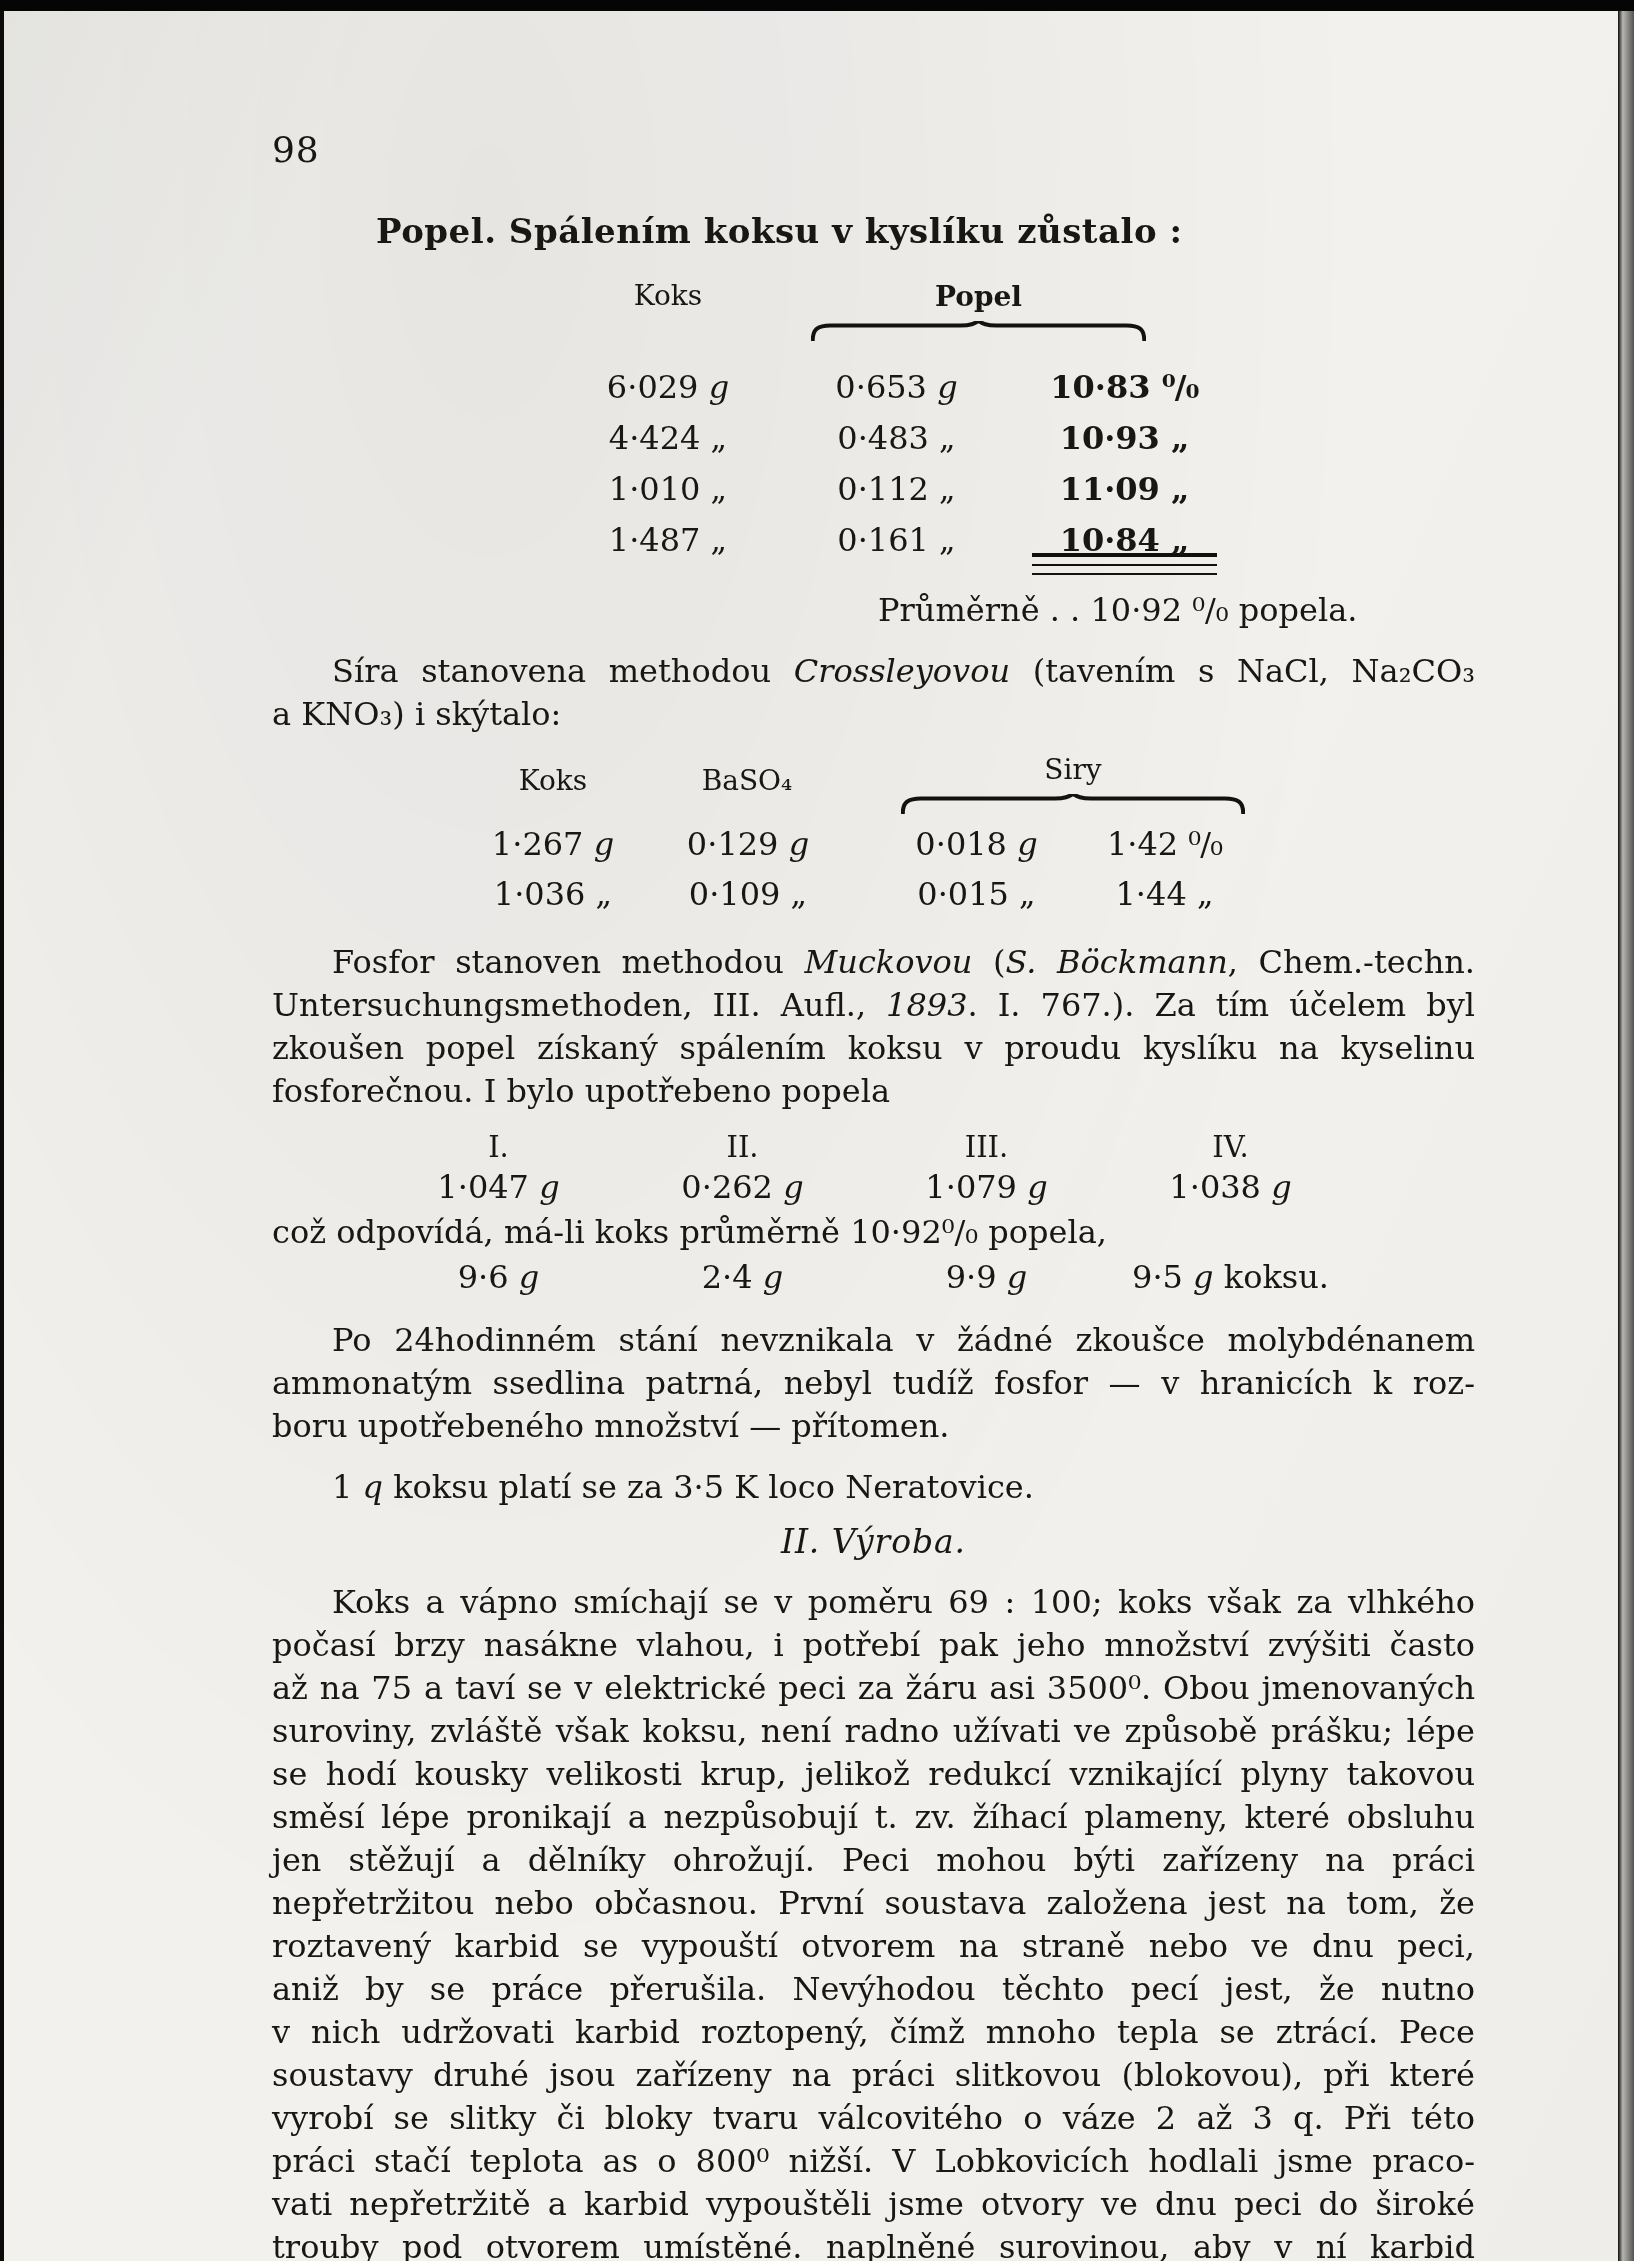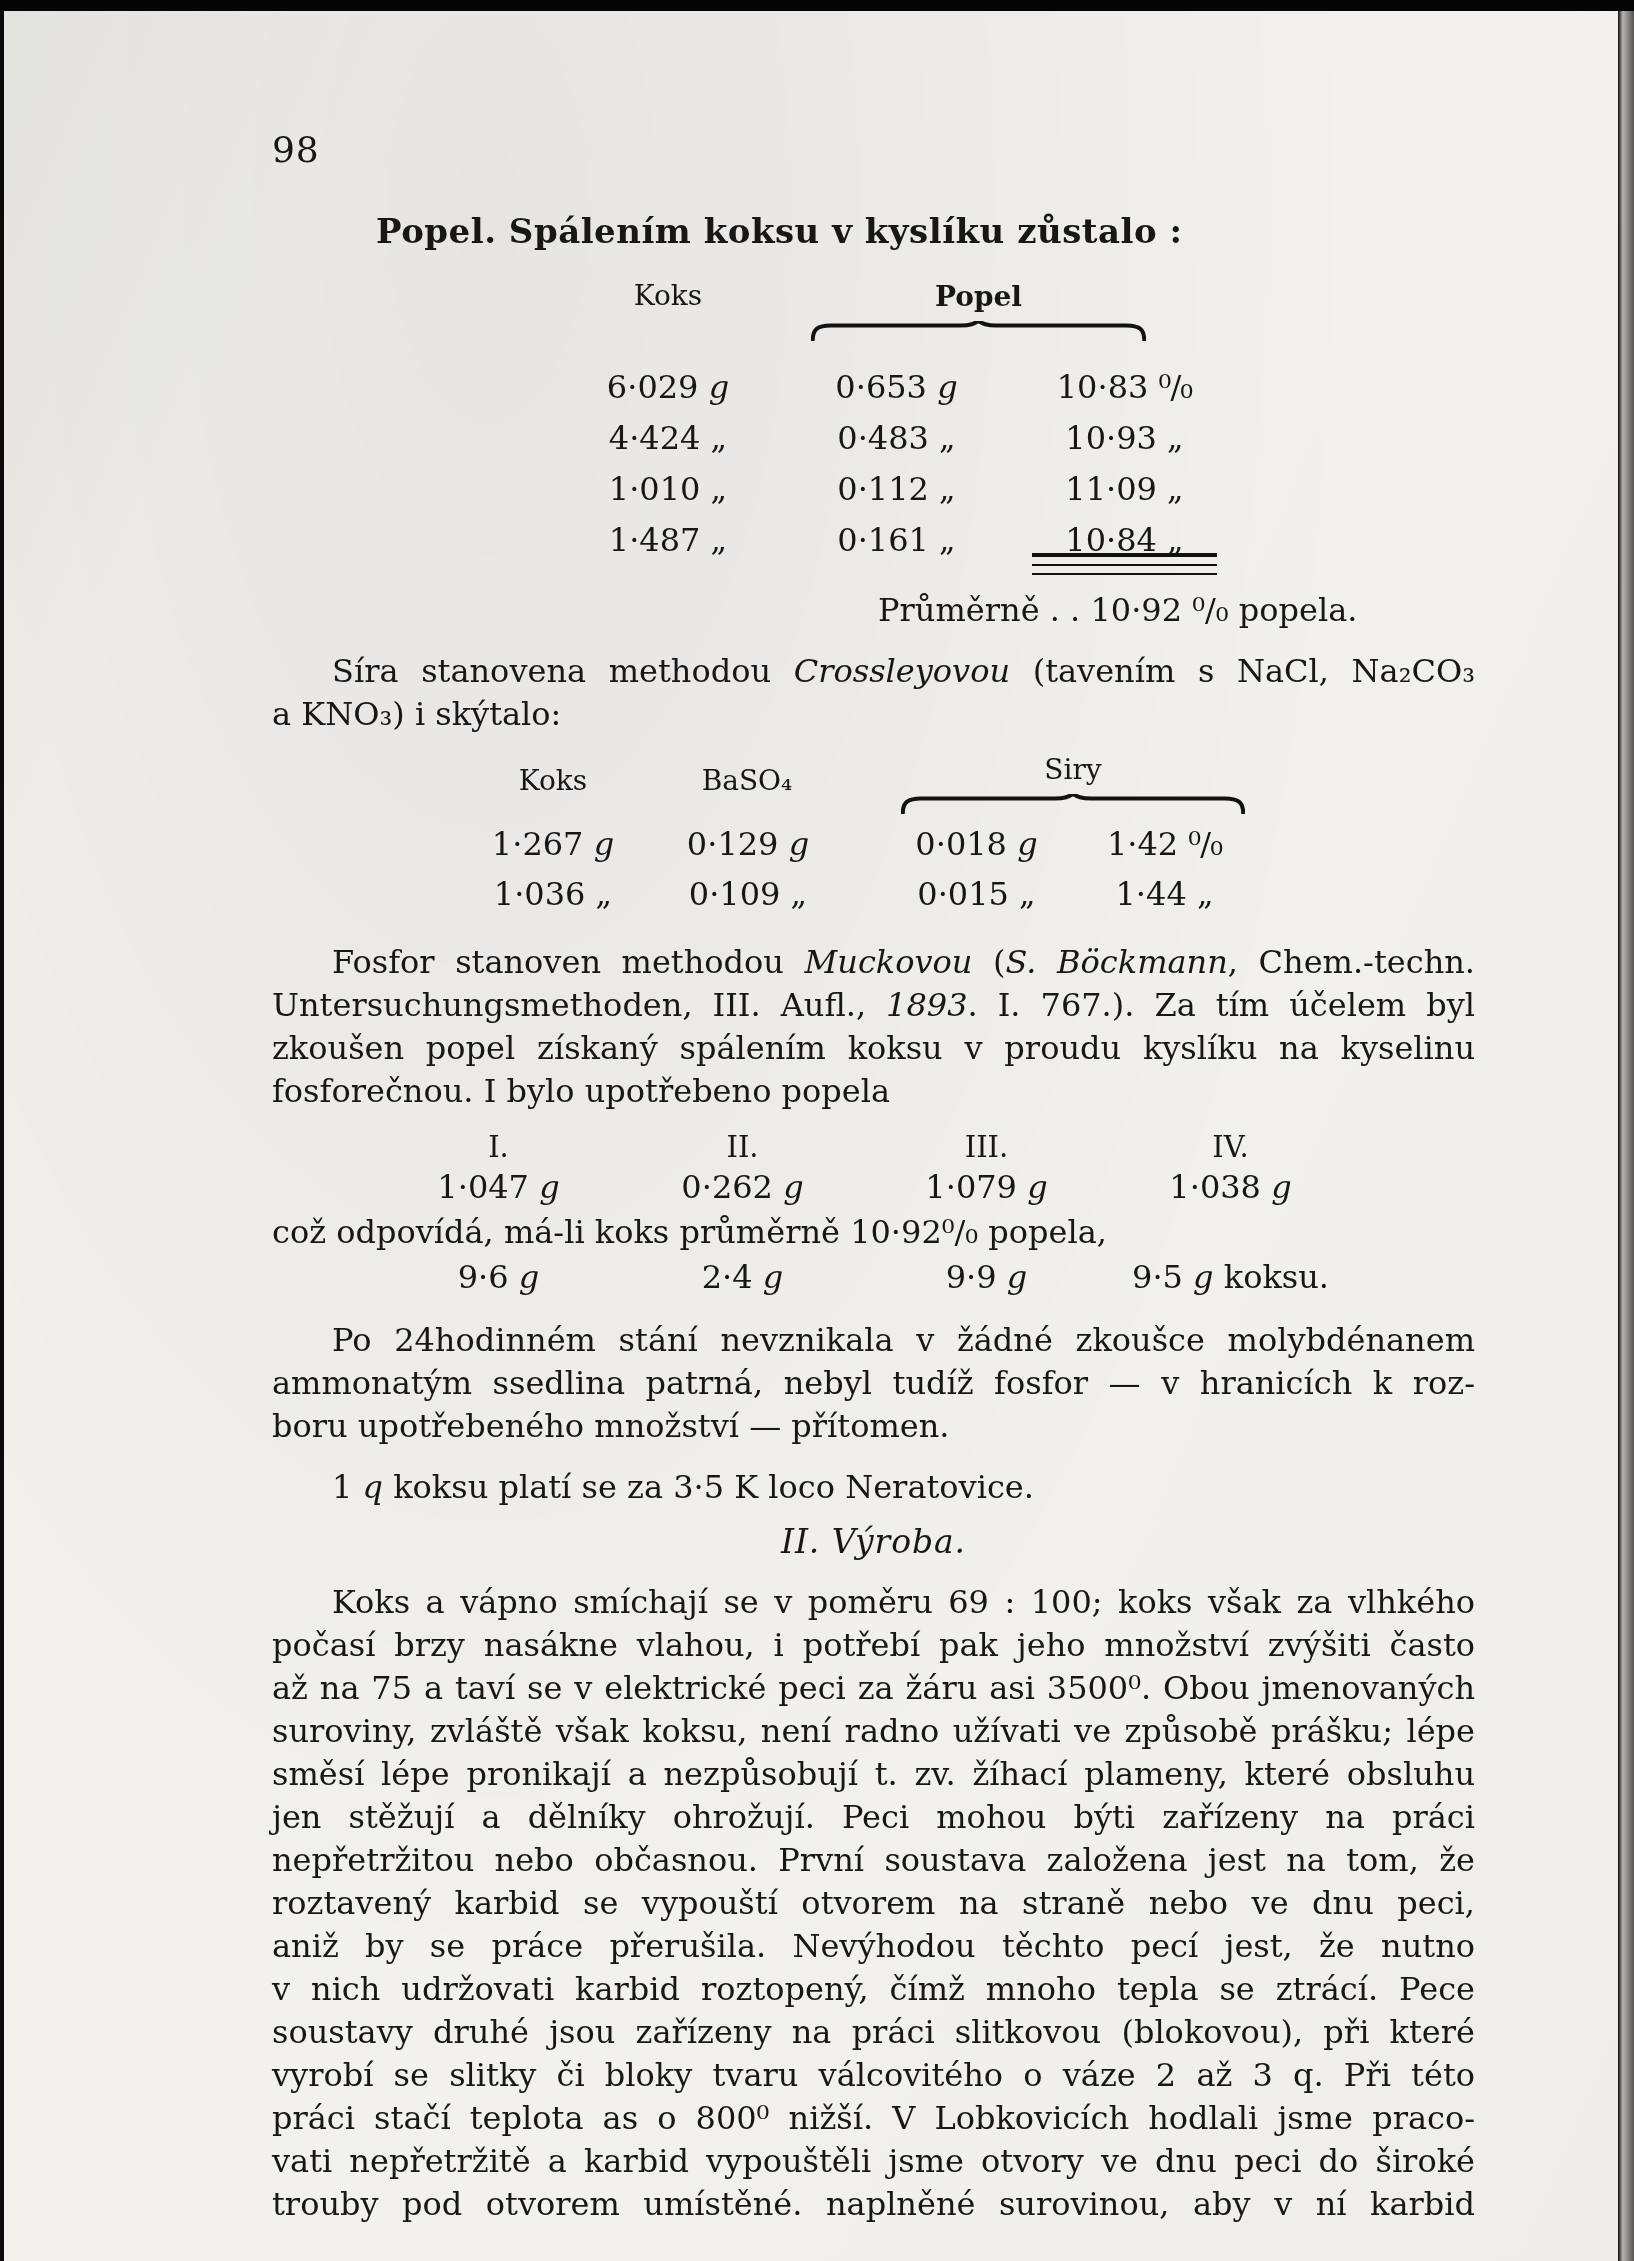--- a/index.html
+++ b/index.html
@@ -33,21 +33,21 @@
   .t1-koks-label{position:absolute;left:0;top:0;width:158px;text-align:center;font-size:28px;}
   .t1-popel-group{position:absolute;left:222px;top:0;width:335px;text-align:center;}
   .t1-popel-label{font-size:28px;font-weight:bold;}
   .brace{display:block;margin-top:2.7px;width:100%;height:20px;}
   .t1-row{display:flex;height:51px;align-items:baseline;}
   .t1-row .c{text-align:center;}
   .c-koks{width:158px;margin-top:24px;}
   .t1-gap1{width:68px;}
   .c-g{width:163px;}
   .t1-gap2{width:54px;}
-  .c-pct{width:185px;}
+  .c-pct{width:185px;font-weight:bold;}
   .c-pct.sum{border-bottom:2.3px solid #15130f;padding-bottom:11px;}
   .t1-rule{margin-left:443px;width:185px;height:6.8px;margin-top:7.2px;
     border-top:4.5px solid #12100c;border-bottom:0px;background:#12100c;background-clip:content-box;padding-top:0;}
   .t1-rule{background:none;border-bottom:2.3px solid #12100c;}
   .t1-avg{margin-top:23px;padding-left:289px;}
   .u{font-style:italic;}
   .pct-sign{letter-spacing:-0.9px;}
   
   .para{margin-top:18px;}
   .jline{text-align:justify;text-align-last:justify;}
@@ -220,20 +220,21 @@
 
     <div class="para lline indent"><span>1 </span><i>q</i><span> koksu platí se za 3·5 K loco Neratovice.</span></div>
 
     <div class="h-vyroba">II. Výroba.</div>
 
     <div class="bigpara">
       <div class="jline indent">Koks a vápno smíchají se v poměru 69 : 100; koks však za vlhkého</div>
       <div class="jline">počasí brzy nasákne vlahou, i potřebí pak jeho množství zvýšiti často</div>
       <div class="jline">až na 75 a taví se v elektrické peci za žáru asi 3500⁰. Obou jmenovaných</div>
       <div class="jline">suroviny, zvláště však koksu, není radno užívati ve způsobě prášku; lépe</div>
+      <div class="jline">se hodí kousky velikosti krup, jelikož redukcí vznikající plyny takovou</div>
       <div class="jline">směsí lépe pronikají a nezpůsobují t. zv. žíhací plameny, které obsluhu</div>
       <div class="jline">jen stěžují a dělníky ohrožují. Peci mohou býti zařízeny na práci</div>
       <div class="jline">nepřetržitou nebo občasnou. První soustava založena jest na tom, že</div>
       <div class="jline">roztavený karbid se vypouští otvorem na straně nebo ve dnu peci,</div>
       <div class="jline">aniž by se práce přerušila. Nevýhodou těchto pecí jest, že nutno</div>
       <div class="jline">v nich udržovati karbid roztopený, čímž mnoho tepla se ztrácí. Pece</div>
       <div class="jline">soustavy druhé jsou zařízeny na práci slitkovou (blokovou), při které</div>
       <div class="jline">vyrobí se slitky či bloky tvaru válcovitého o váze 2 až 3 q. Při této</div>
       <div class="jline">práci stačí teplota as o 800⁰ nižší. V Lobkovicích hodlali jsme praco-</div>
       <div class="jline">vati nepřetržitě a karbid vypouštěli jsme otvory ve dnu peci do široké</div>

